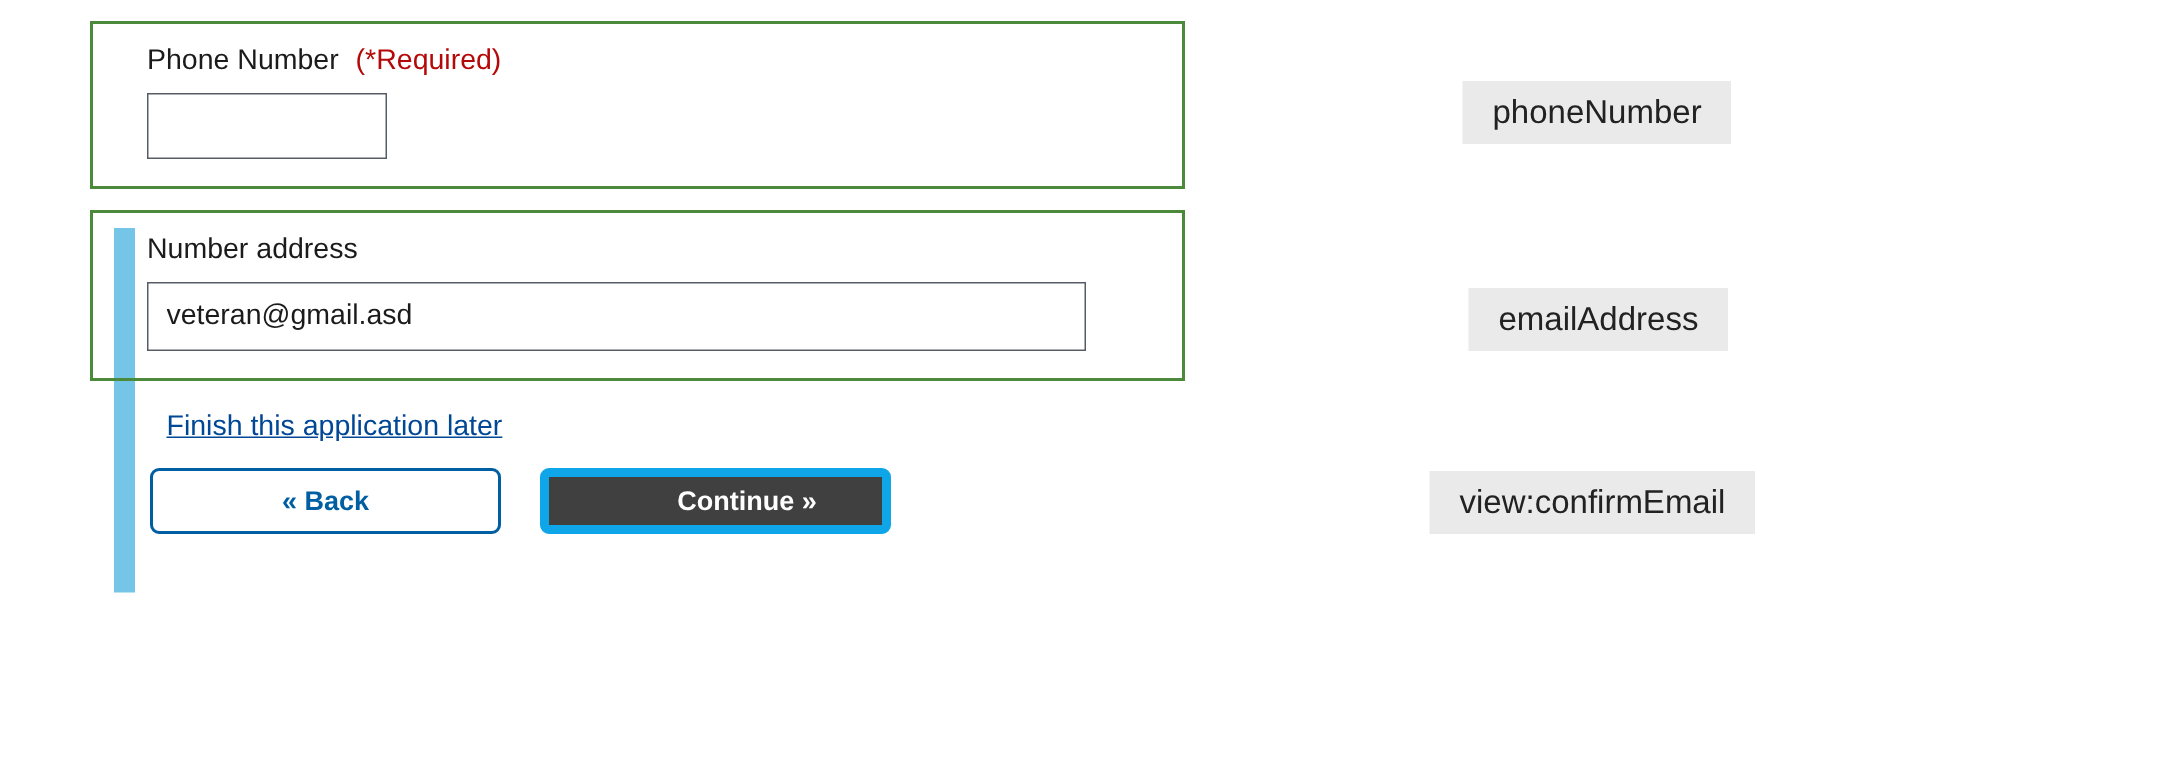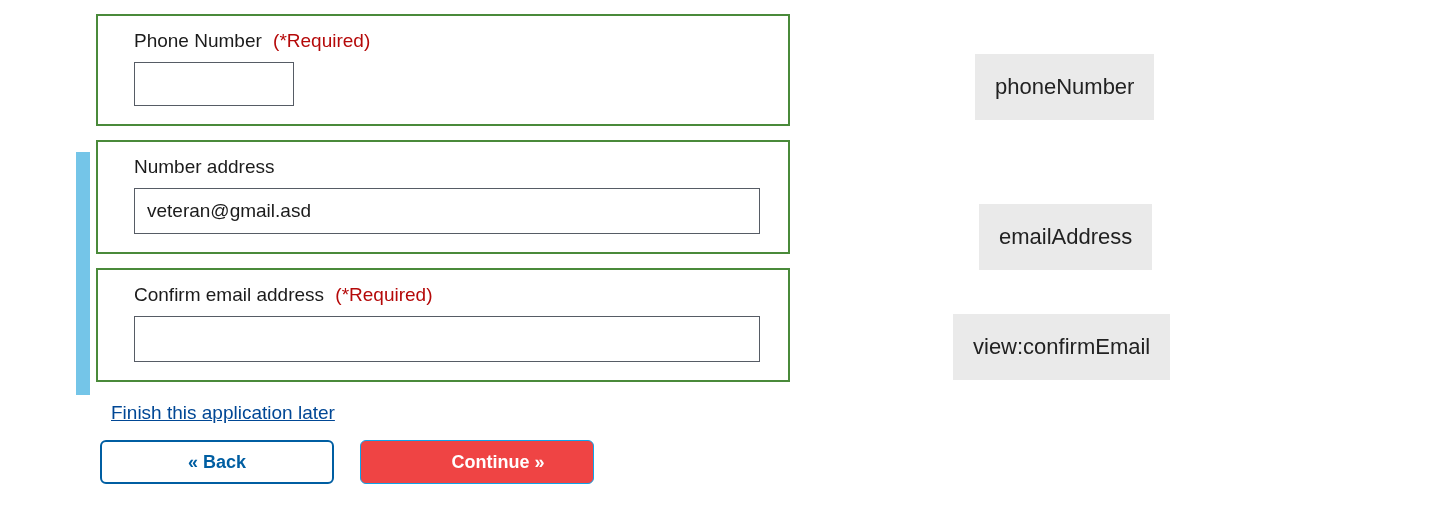--- a/index.html
+++ b/index.html
@@ -16,21 +16,20 @@
       position: absolute;
       left: 60px;
       top: 14px;
       width: 730px;
     }
     .field-box {
       border: 2px solid #4a8a3a;
       padding: 14px 36px 18px 36px;
       margin-bottom: 14px;
       position: relative;
-      margin-left: 36px;
     }
     .field-label {
       font-size: 19px;
       color: #1b1b1b;
       margin-bottom: 10px;
       display: block;
     }
     .required {
       color: #b50909;
       margin-left: 6px;
@@ -87,36 +86,36 @@
       justify-content: center;
       font-family: inherit;
       text-align: right;
     }
     .btn-back {
       background: #fff;
       border: 2px solid #005ea2;
       color: #005ea2;
     }
     .btn-continue {
-      background: #ef4444;
-      border: 1px solid #0ea5e9;
+      background: #404040;
+      border: 6px solid #0ea5e9;
       color: #fff;
       padding-left: 42px;
     }
     .annotations {
       position: absolute;
       left: 955px;
       top: 0;
     }
     .annot {
       position: absolute;
       background: #eaeaea;
       color: #222;
       font-size: 22px;
-      padding: 20px 20px;
+      padding: 8px 20px;
       white-space: nowrap;
     }
   </style>
 </head>
 <body>
 
 <div class="blue-bar"></div>
 
 <div class="form-area">
 
@@ -128,34 +127,27 @@
     <input type="text" class="input-small" value="" style="">
   </div>
 
   <div class="field-box">
     <label class="field-label">
       <span>Number address</span>
     </label>
     <input type="text" class="input-large" value="veteran@gmail.asd" style="">
   </div>
 
-  <div class="field-box">
-    <label class="field-label">
-      <span>Confirm email address</span>
-      <span class="required">(*Required)</span>
-    </label>
-    <input type="text" class="input-large" value="" style="">
-  </div>
 
   <a class="finish-link">Finish this application later</a>
 
   <div class="button-row">
     <button class="btn btn-back">« Back</button>
     <button class="btn btn-continue">Continue »</button>
   </div>
 
 </div>
 
 <div class="annotations">
   <div class="annot" style="top: 54px; left: 20px;">phoneNumber</div>
-  <div class="annot" style="top: 192px; left: 24px; margin-top: 12px;">emailAddress</div>
+  <div class="annot" style="top: 192px; left: 24px;">emailAddress</div>
   <div class="annot" style="top: 314px; left: -2px;">view:confirmEmail</div>
 </div>
 
 </body></html>

